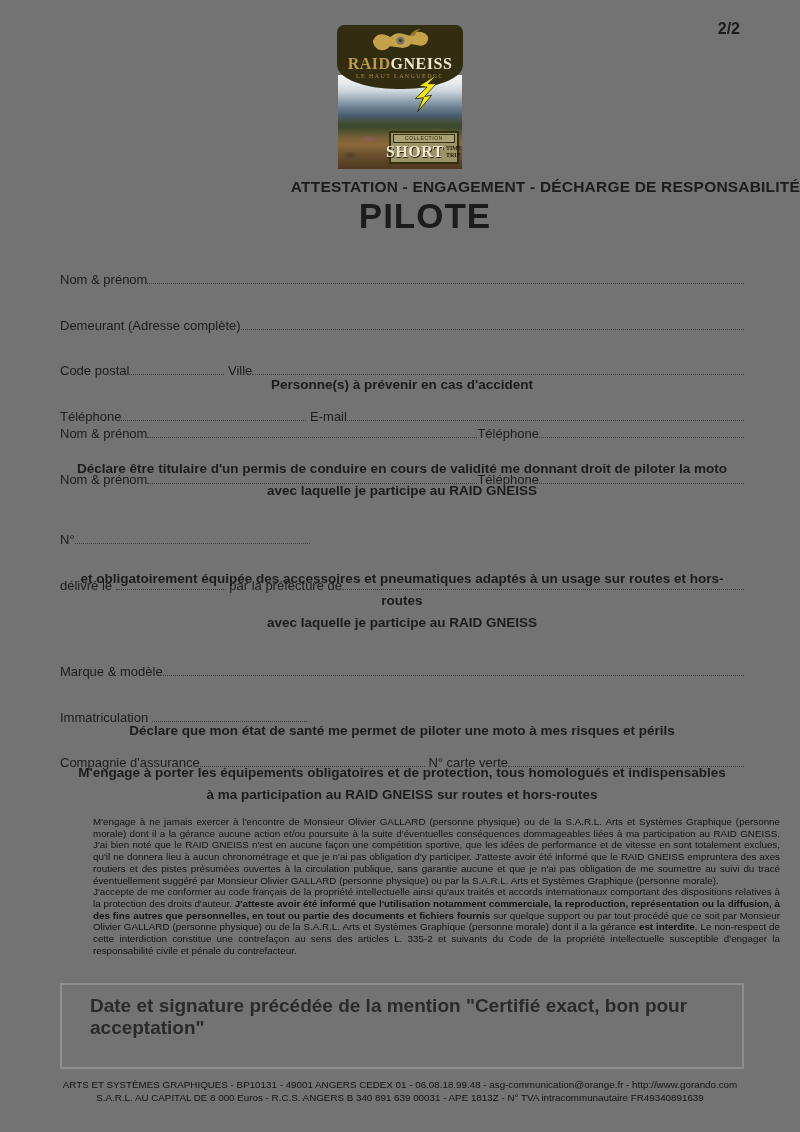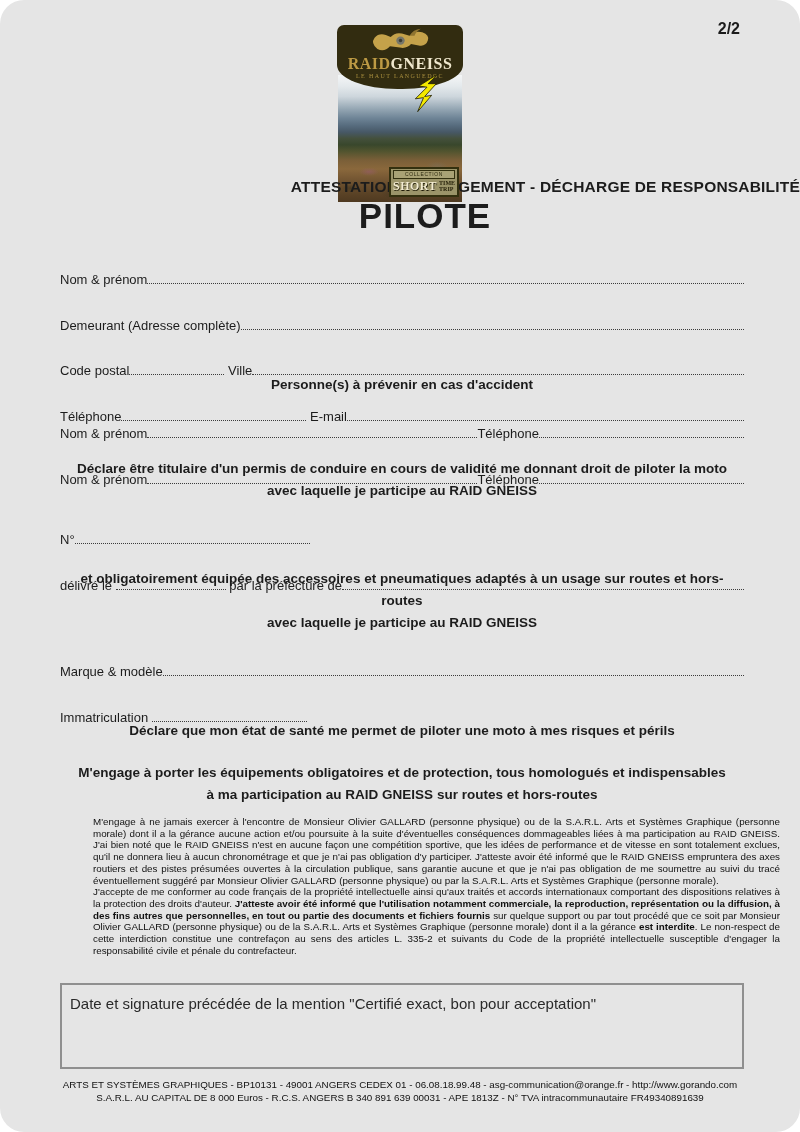--- a/index.html
+++ b/index.html
@@ -1,22 +1,22 @@
 <!DOCTYPE html>
 <html><head>
 <meta charset="utf-8">
 <style>
   html,body{margin:0;padding:0;background:#fff;}
-  .page{position:relative;width:800px;height:1132px;background:#e5e5e5;
-        font-family:"Liberation Sans",sans-serif;color:#1c1c1c;overflow:hidden;border-radius:24px;}
+  .page{position:relative;width:800px;height:1132px;background:#737373;
+        font-family:"Liberation Sans",sans-serif;color:#1c1c1c;overflow:hidden;}
 
   .pagenum{position:absolute;top:20px;right:60px;font-size:16px;font-weight:bold;}
 
   
-  .logo{position:absolute;top:25px;left:337px;width:126px;height:177px;}
+  .logo{position:absolute;top:25px;left:337px;width:126px;height:144px;}
   .logo-photo{position:absolute;top:50px;left:1px;right:1px;bottom:0;
     background:linear-gradient(180deg,
       #f4f6f7 0%, #e4e9ec 9%, #cdd6dc 17%,
       #93a5b2 27%, #6e8496 34%, #566b7d 40%, #475866 45%,
       #44503c 50%, #39472c 55%, #51542f 60%,
       #7a5f38 67%, #8a683c 74%, #6f5230 84%, #5b4326 93%, #4e3920 100%);}
   .logo-heather{position:absolute;left:1px;right:1px;bottom:0;height:55px;
     background:
       radial-gradient(14px 6px at 25% 45%, rgba(150,90,110,.55), transparent 70%),
       radial-gradient(10px 5px at 55% 60%, rgba(140,80,100,.45), transparent 70%),
@@ -29,21 +29,21 @@
   .brand{font-family:"Liberation Serif",serif;font-weight:bold;font-size:16px;line-height:1;letter-spacing:.5px;}
   .brand-raid{color:#bd9a44;}
   .brand-gneiss{color:#efe7cd;}
   .brand-sub{font-family:"Liberation Serif",serif;font-size:6px;letter-spacing:1.4px;color:#a98f3e;margin-top:1px;}
   .arrow{position:absolute;left:76px;top:48px;width:28px;height:40px;z-index:4;}
   .stamp{position:absolute;right:4px;bottom:5px;width:62px;z-index:4;border:2px solid #33300f;
     background:#9b9469;padding:1px 2px 2px;}
   .stamp-col{font-size:5px;border:1px solid #33300f;text-align:center;color:#2e2a0e;
     letter-spacing:.6px;padding:0 1px;background:#a9a275;line-height:1.4;}
   .stamp-row{display:flex;align-items:center;justify-content:center;gap:2px;margin-top:1px;}
-  .stamp-short{font-family:"Liberation Serif",serif;font-size:12px;font-weight:bold;color:#f3ecd2;
+  .stamp-short{font-family:"Liberation Serif",serif;font-size:16px;font-weight:bold;color:#f3ecd2;
     letter-spacing:.5px;text-shadow:.6px .6px 0 #1e1a06;line-height:1;}
   .stamp-tt{display:flex;flex-direction:column;font-family:"Liberation Serif",serif;
     font-size:6px;font-weight:bold;color:#241f08;line-height:1.1;}
 
   
   .attest{position:absolute;top:178px;left:0;width:100%;text-align:right;
     font-size:15.5px;font-weight:bold;letter-spacing:.2px;}
   .doctitle{position:absolute;top:196px;left:0;width:100%;text-align:center;
     font-size:35px;font-weight:bold;letter-spacing:1px;padding-left:25px;}
 
@@ -62,21 +62,21 @@
   .w235{width:235px;}
   .w110{width:110px;}
   .w155{width:155px;}
   .w225{width:225px;}
 
   .fineprint{position:absolute;left:57px;width:687px;top:816px;font-size:9.8px;
     line-height:11.7px;text-align:justify;color:#111;margin-left:36px;}
   .fineprint .b{font-weight:bold;}
 
   .sigbox{position:absolute;left:60px;top:983px;width:680px;height:82px;border:2px solid #8f8f8f;}
-  .sigbox .sig-label{font-size:15px;color:#2a2a2a;margin:10px 0 0 8px;}
+  .sigbox .sig-label{font-size:19px;color:#2a2a2a;margin:10px 0 0 28px;font-weight:bold;}
 
   .footer{position:absolute;top:1078px;left:0;width:100%;text-align:center;
     font-size:9.8px;line-height:13px;color:#111;}
 </style>
 </head>
 <body>
 
 <div class="page">
 
   <div class="pagenum">2/2</div>
@@ -172,20 +172,26 @@
     <div class="center-bold">et obligatoirement équipée des accessoires et pneumatiques adaptés à un usage sur routes et hors-routes</div>
     <div class="center-bold">avec laquelle je participe au RAID GNEISS</div>
     <div class="frow">
       <span class="lbl">Marque &amp; modèle</span>
         <span class="dots grow"></span>
     </div>
     <div class="frow">
       <span class="lbl">Immatriculation </span>
         <span class="dots w155"></span>
     </div>
+    <div class="frow">
+      <span class="lbl">Compagnie d'assurance</span>
+        <span class="dots w225"></span>
+        <span class="lbl"> N° carte verte</span>
+        <span class="dots grow"></span>
+    </div>
   </div>
 
   <div class="sec center-bold" style="top:720px;">Déclare que mon état de santé me permet de piloter une moto à mes risques et périls</div>
 
   <div class="sec" style="top:762px;">
     <div class="center-bold">M'engage à porter les équipements obligatoires et de protection, tous homologués et indispensables</div>
     <div class="center-bold">à ma participation au RAID GNEISS sur routes et hors-routes</div>
   </div>
 
   <div class="fineprint">

